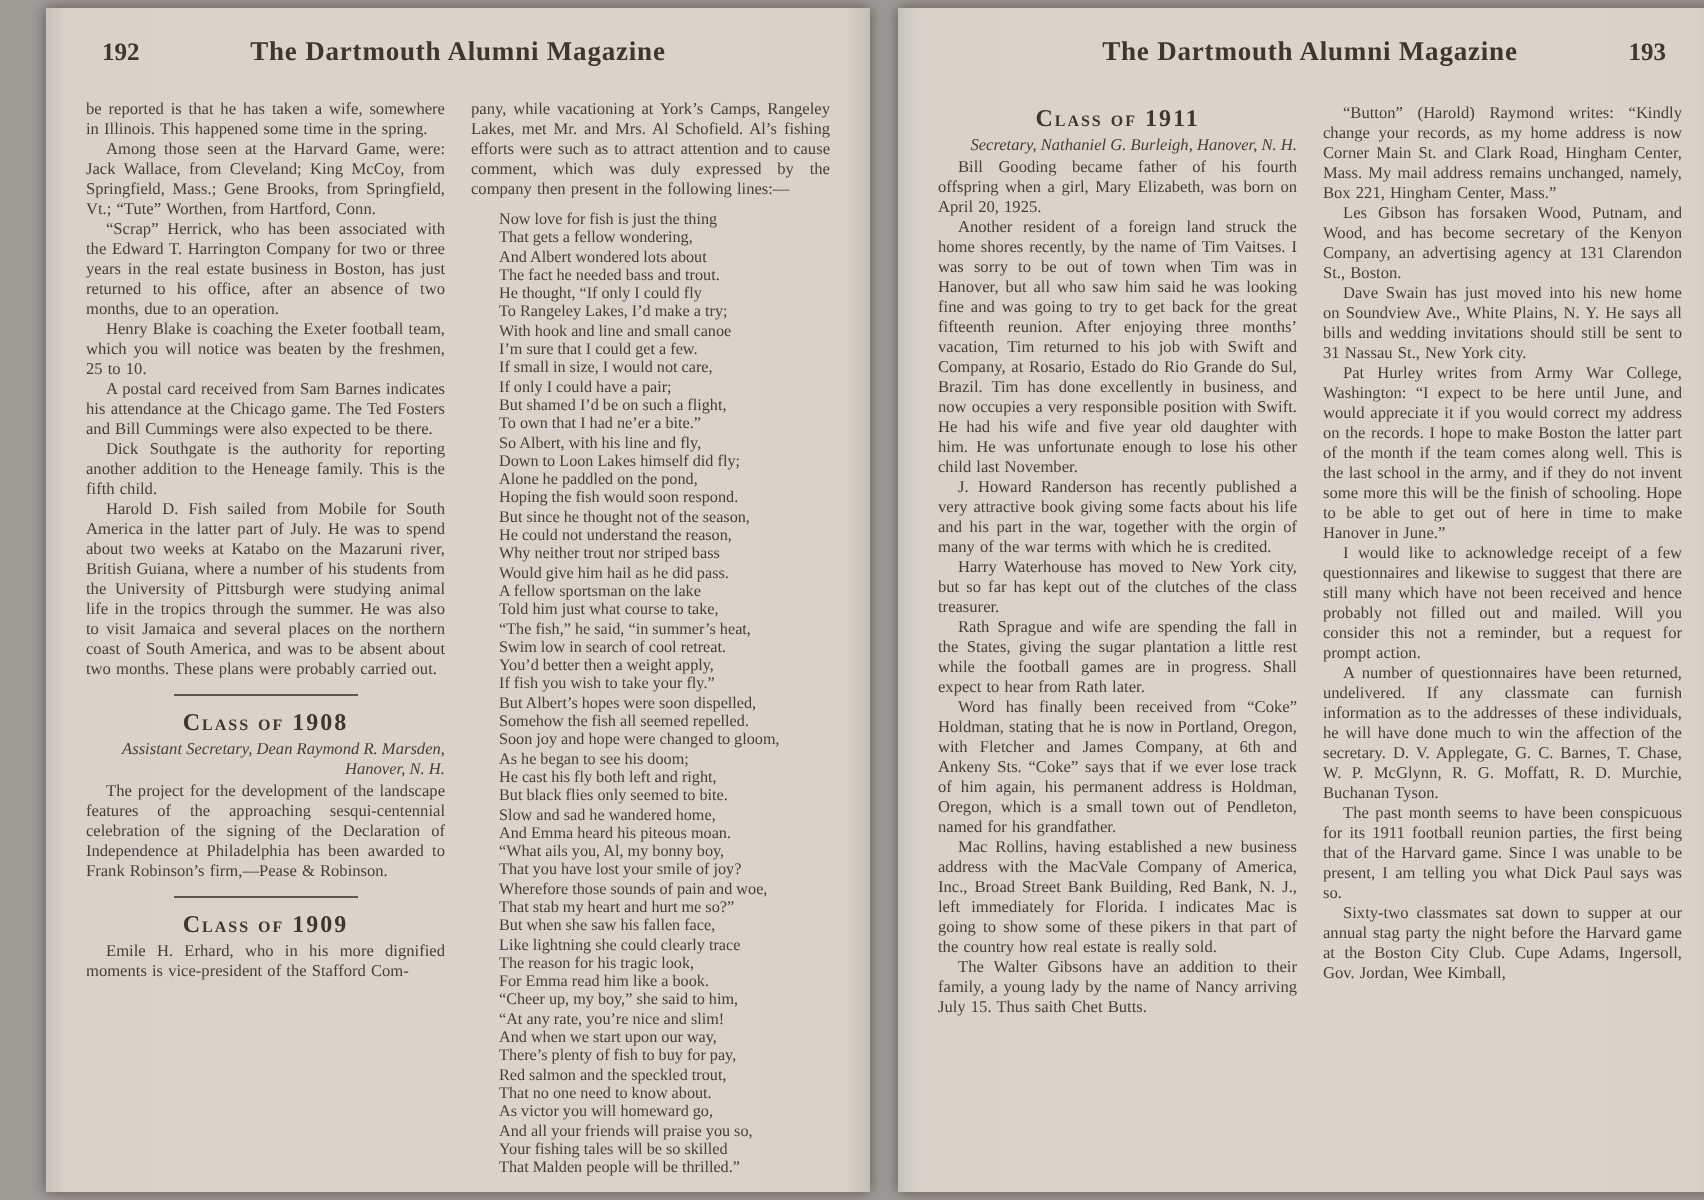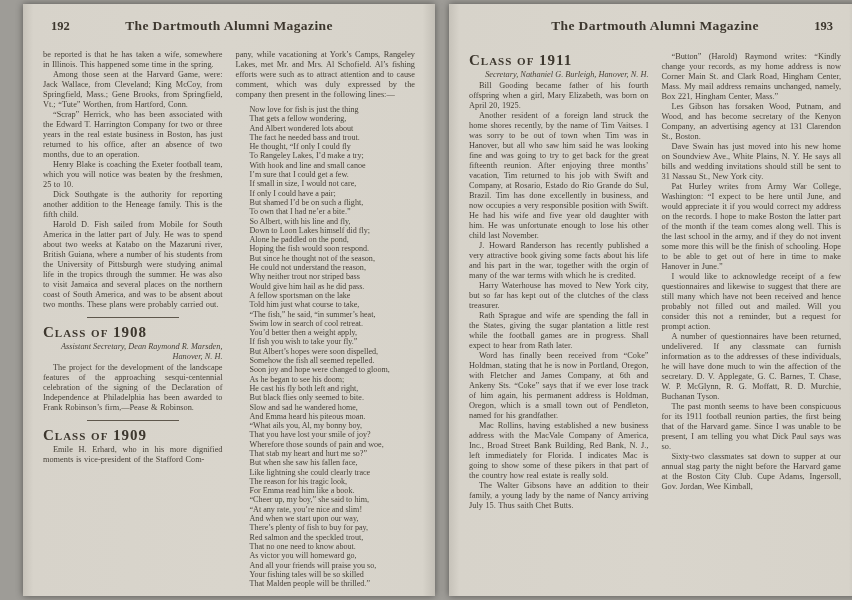--- a/index.html
+++ b/index.html
@@ -50,23 +50,23 @@
     text-indent: 10px;
     word-spacing: 0.5px;
   }
   .para.cont { text-indent: 0; }
   .divider {
     width: 92px; border: none;
     border-top: 1px solid #5e574c;
     margin: 7px auto 6px auto;
   }
   .class-heading {
-    text-align: left;
+    text-align: center;
     font-variant: small-caps;
-    font-size: 15px;
+    font-size: 12px;
     letter-spacing: 1px;
     margin: 2px 0 1px 0;
     color: #3d372e;
   }
   .class-secretary {
     text-align: right;
     font-style: italic;
     font-size: 8.3px;
     line-height: 10px;
     margin: 0 0 1px 0;
@@ -89,20 +89,21 @@
     <div class="page-header">
       <div class="page-number left">192</div>
       <div class="page-title">The Dartmouth Alumni Magazine</div>
     </div>
     <div class="cols">
       <div class="col">
         <p class="para cont">be reported is that he has taken a wife, somewhere in Illinois.  This happened some time in the spring.</p>
         <p class="para">Among those seen at the Harvard Game, were: Jack Wallace, from Cleveland; King McCoy, from Springfield, Mass.; Gene Brooks, from Springfield, Vt.; “Tute” Worthen, from Hartford, Conn.</p>
         <p class="para">“Scrap” Herrick, who has been associated with the Edward T. Harrington Company for two or three years in the real estate business in Boston, has just returned to his office, after an absence of two months, due to an operation.</p>
         <p class="para">Henry Blake is coaching the Exeter football team, which you will notice was beaten by the freshmen, 25 to 10.</p>
+        <p class="para">A postal card received from Sam Barnes indicates his attendance at the Chicago game.  The Ted Fosters and Bill Cummings were also expected to be there.</p>
         <p class="para">Dick Southgate is the authority for reporting another addition to the Heneage family.  This is the fifth child.</p>
         <p class="para">Harold D. Fish sailed from Mobile for South America in the latter part of July.  He was to spend about two weeks at Katabo on the Mazaruni river, British Guiana, where a number of his students from the University of Pittsburgh were studying animal life in the tropics through the summer.  He was also to visit Jamaica and several places on the northern coast of South America, and was to be absent about two months.  These plans were probably carried out.</p>
         <hr class="divider">
         <h3 class="class-heading">Class of 1908</h3>
         <p class="class-secretary">Assistant Secretary, Dean Raymond R. Marsden, Hanover, N. H.</p>
         <p class="para">The project for the development of the landscape features of the approaching sesqui-centennial celebration of the signing of the Declaration of Independence at Philadelphia has been awarded to Frank Robinson’s firm,—Pease &amp; Robinson.</p>
         <hr class="divider">
         <h3 class="class-heading">Class of 1909</h3>
         <p class="para">Emile H. Erhard, who in his more dignified moments is vice-president of the Stafford Com-</p>
       </div>

